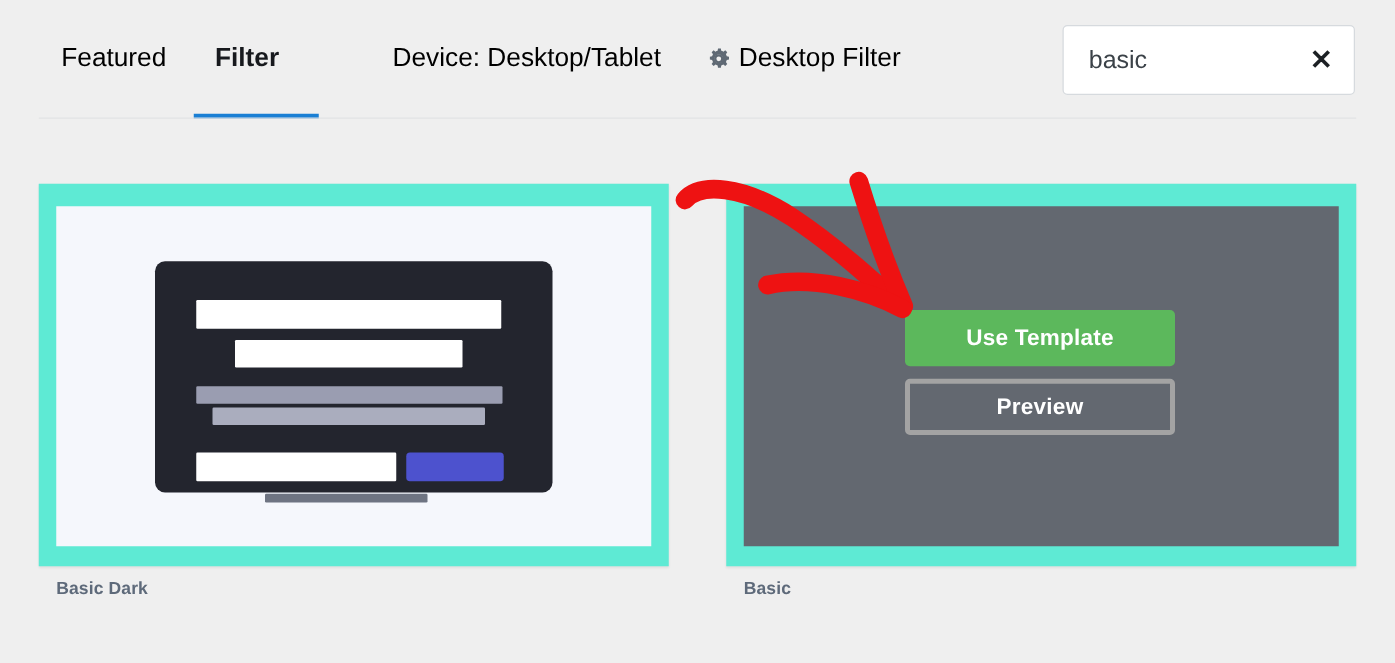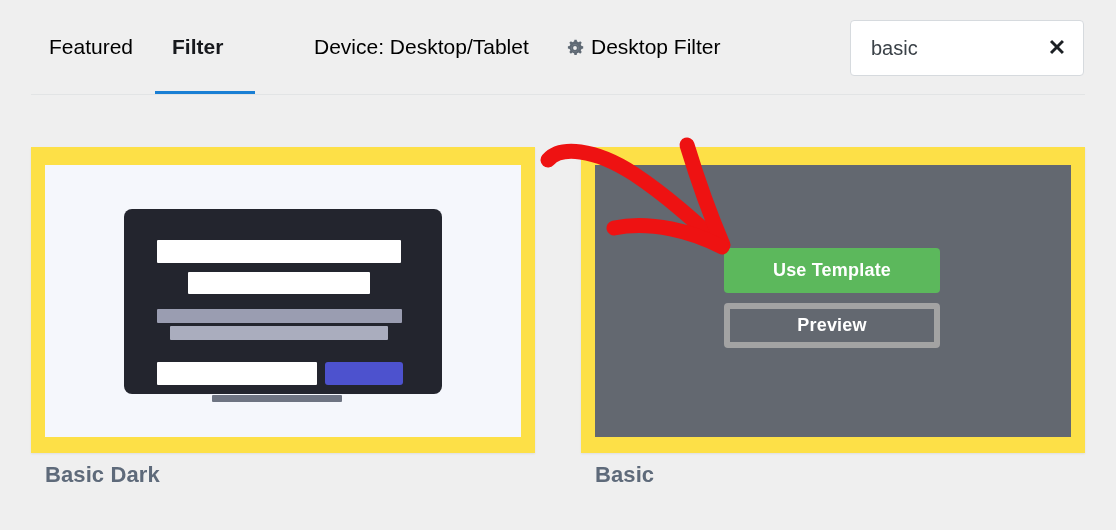--- a/index.html
+++ b/index.html
@@ -108,42 +108,42 @@
     cursor: pointer;
     user-select: none;
   }
 
   
   .card {
     position: absolute;
     top: 147px;
     width: 504px;
     height: 306px;
-    background: #fde047;
+    background: #5eead4;
     box-shadow: 0 1px 2px rgba(0,0,0,0.07);
   }
   #card-0 { left: 31px; }
   #card-1 { left: 581px; }
 
   .card-thumb {
     position: absolute;
     left: 14px;
     top: 18px;
     width: 476px;
     height: 272px;
     overflow: hidden;
   }
   #thumb-0 { background: #f5f7fc; }
   #thumb-1 { background: #636870; }
 
   .card-title {
     position: absolute;
     left: 14px;
     top: 315px;
-    font-size: 22px;
+    font-size: 14px;
     font-weight: bold;
     color: #5e6a7a;
     letter-spacing: 0.1px;
   }
 
   
   #mockup {
     position: absolute;
     left: 79px;
     top: 44px;
@@ -178,21 +178,21 @@
     cursor: pointer;
     letter-spacing: 0.2px;
   }
   #btn-preview {
     position: absolute;
     left: 129px;
     top: 138px;
     width: 216px;
     height: 45px;
     background: transparent;
-    border: 6px solid #a3a3a3;
+    border: 4px solid #a3a3a3;
     border-radius: 4px;
     color: #ffffff;
     font-family: "Liberation Sans", sans-serif;
     font-size: 18px;
     font-weight: bold;
     cursor: pointer;
     letter-spacing: 0.2px;
     box-sizing: border-box;
   }
 

